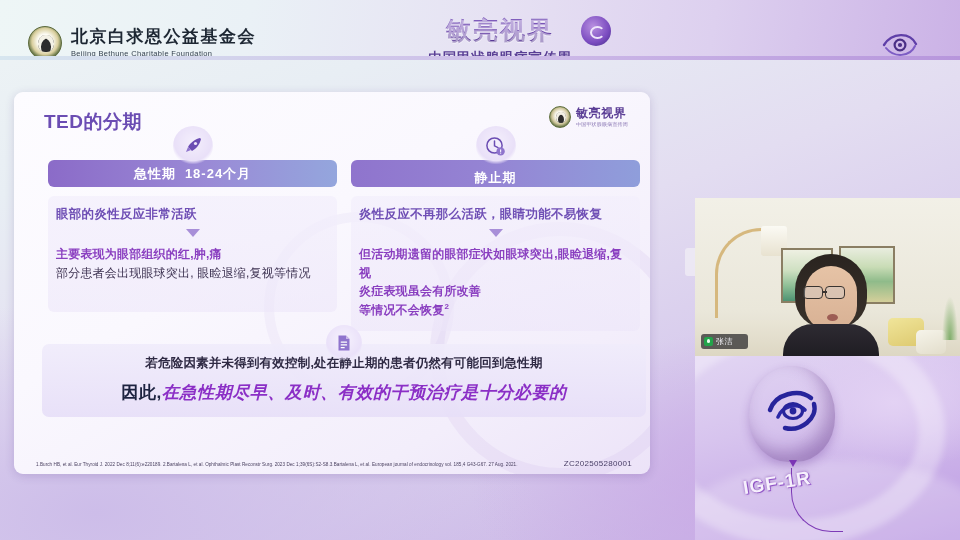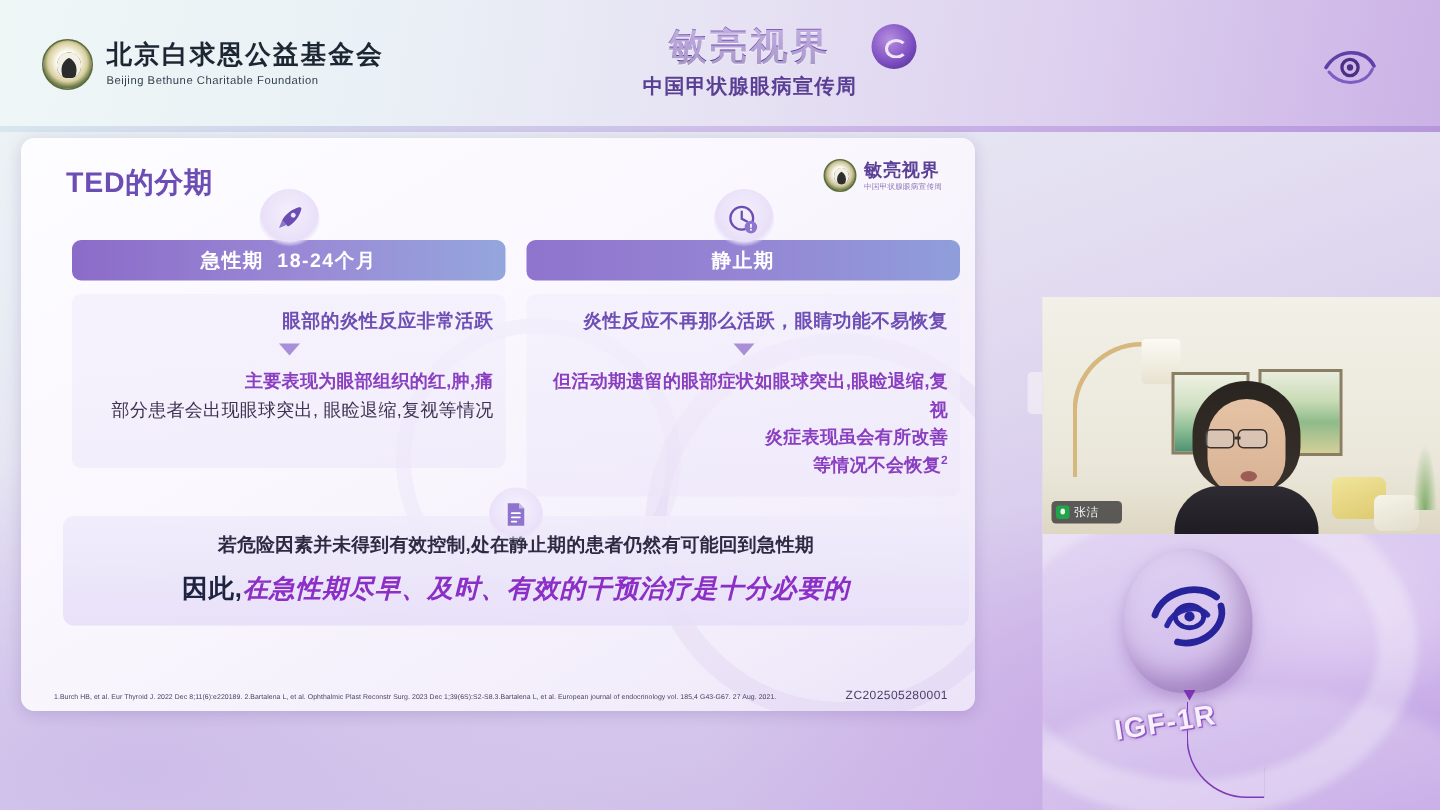--- a/index.html
+++ b/index.html
@@ -14,21 +14,21 @@
   .stage {
     position: absolute; inset: 0;
     background:
       radial-gradient(ellipse 60% 50% at 85% 90%, #c9a8e6 0%, rgba(201,168,230,0) 60%),
       radial-gradient(ellipse 70% 60% at 10% 95%, #cdbde9 0%, rgba(205,189,233,0) 65%),
       linear-gradient(160deg, #eef4f5 0%, #e8eef4 22%, #e3ddf1 48%, #d6c9ec 72%, #c3a9e2 100%);
   }
 
   
   .topbar {
-    position: absolute; left: 0; top: 0; width: 960px; height: 88px;
+    position: absolute; left: 0; top: 0; width: 960px; height: 60px;
     background: linear-gradient(100deg,#eef6f6 0%,#eaf1f6 26%,#e6e1f3 52%,#ddd0ef 74%,#cbb2e6 100%);
     overflow: hidden;
   }
   .topbar:after {
     content:""; position:absolute; left:0; bottom:0; width:960px; height:4px;
     background: linear-gradient(90deg,#d7e6ef,#cdbbe8 55%,#b796dc);
   }
   .brand-left { position: absolute; left: 28px; top: 26px; display: flex; align-items: center; gap: 9px; }
   .brand-seal {
     width: 34px; height: 34px; border-radius: 50%;
@@ -107,27 +107,27 @@
     position: absolute; top: -34px; left: 50%; transform: translateX(-50%);
     width: 40px; height: 40px; border-radius: 50%;
     background: radial-gradient(circle at 50% 40%, #f4effc 0%, #e9e0f8 60%, rgba(233,224,248,0) 72%);
     display: flex; align-items: center; justify-content: center;
   }
   .col-head {
     height: 27px; border-radius: 6px; display: flex; align-items: center; justify-content: center;
     color: #fff; font-size: 13px; font-weight: bold; letter-spacing: 1px;
   }
   .col-head.acute { background: linear-gradient(90deg,#8b6bc8 0%,#9a8ad6 55%,#94a6dd 100%); }
-  .col-head.inactive { background: linear-gradient(90deg,#8f74cd 0%,#9585d4 50%,#8f9edb 100%); }
+  .col-head.inactive { background: linear-gradient(90deg,#8f74cd 0%,#9585d4 50%,#8f9edb 100%); align-items: flex-end; }
   .col-head .gap { display: inline-block; width: 9px; }
 
   .col-body {
     margin-top: 9px; border-radius: 6px; min-height: 116px;
     background: linear-gradient(180deg, rgba(243,239,252,.72) 0%, rgba(236,229,249,.55) 100%);
-    padding: 10px 8px 12px; text-align: right;
+    padding: 10px 8px 12px; text-align: left;
   }
   .lead { font-size: 12.5px; font-weight: bold; color: #6f4fb5; letter-spacing: .3px; }
   .arrow-down {
     width: 0; height: 0; margin: 6px auto 8px;
     border-left: 7px solid transparent; border-right: 7px solid transparent;
     border-top: 8px solid #a88fd8;
   }
   .body-line { font-size: 12px; color: #3e3352; line-height: 1.55; letter-spacing: .2px; }
   .body-line.strong { font-weight: bold; color: #8a3fc0; }
   .sup { font-size: 8px; vertical-align: super; }

